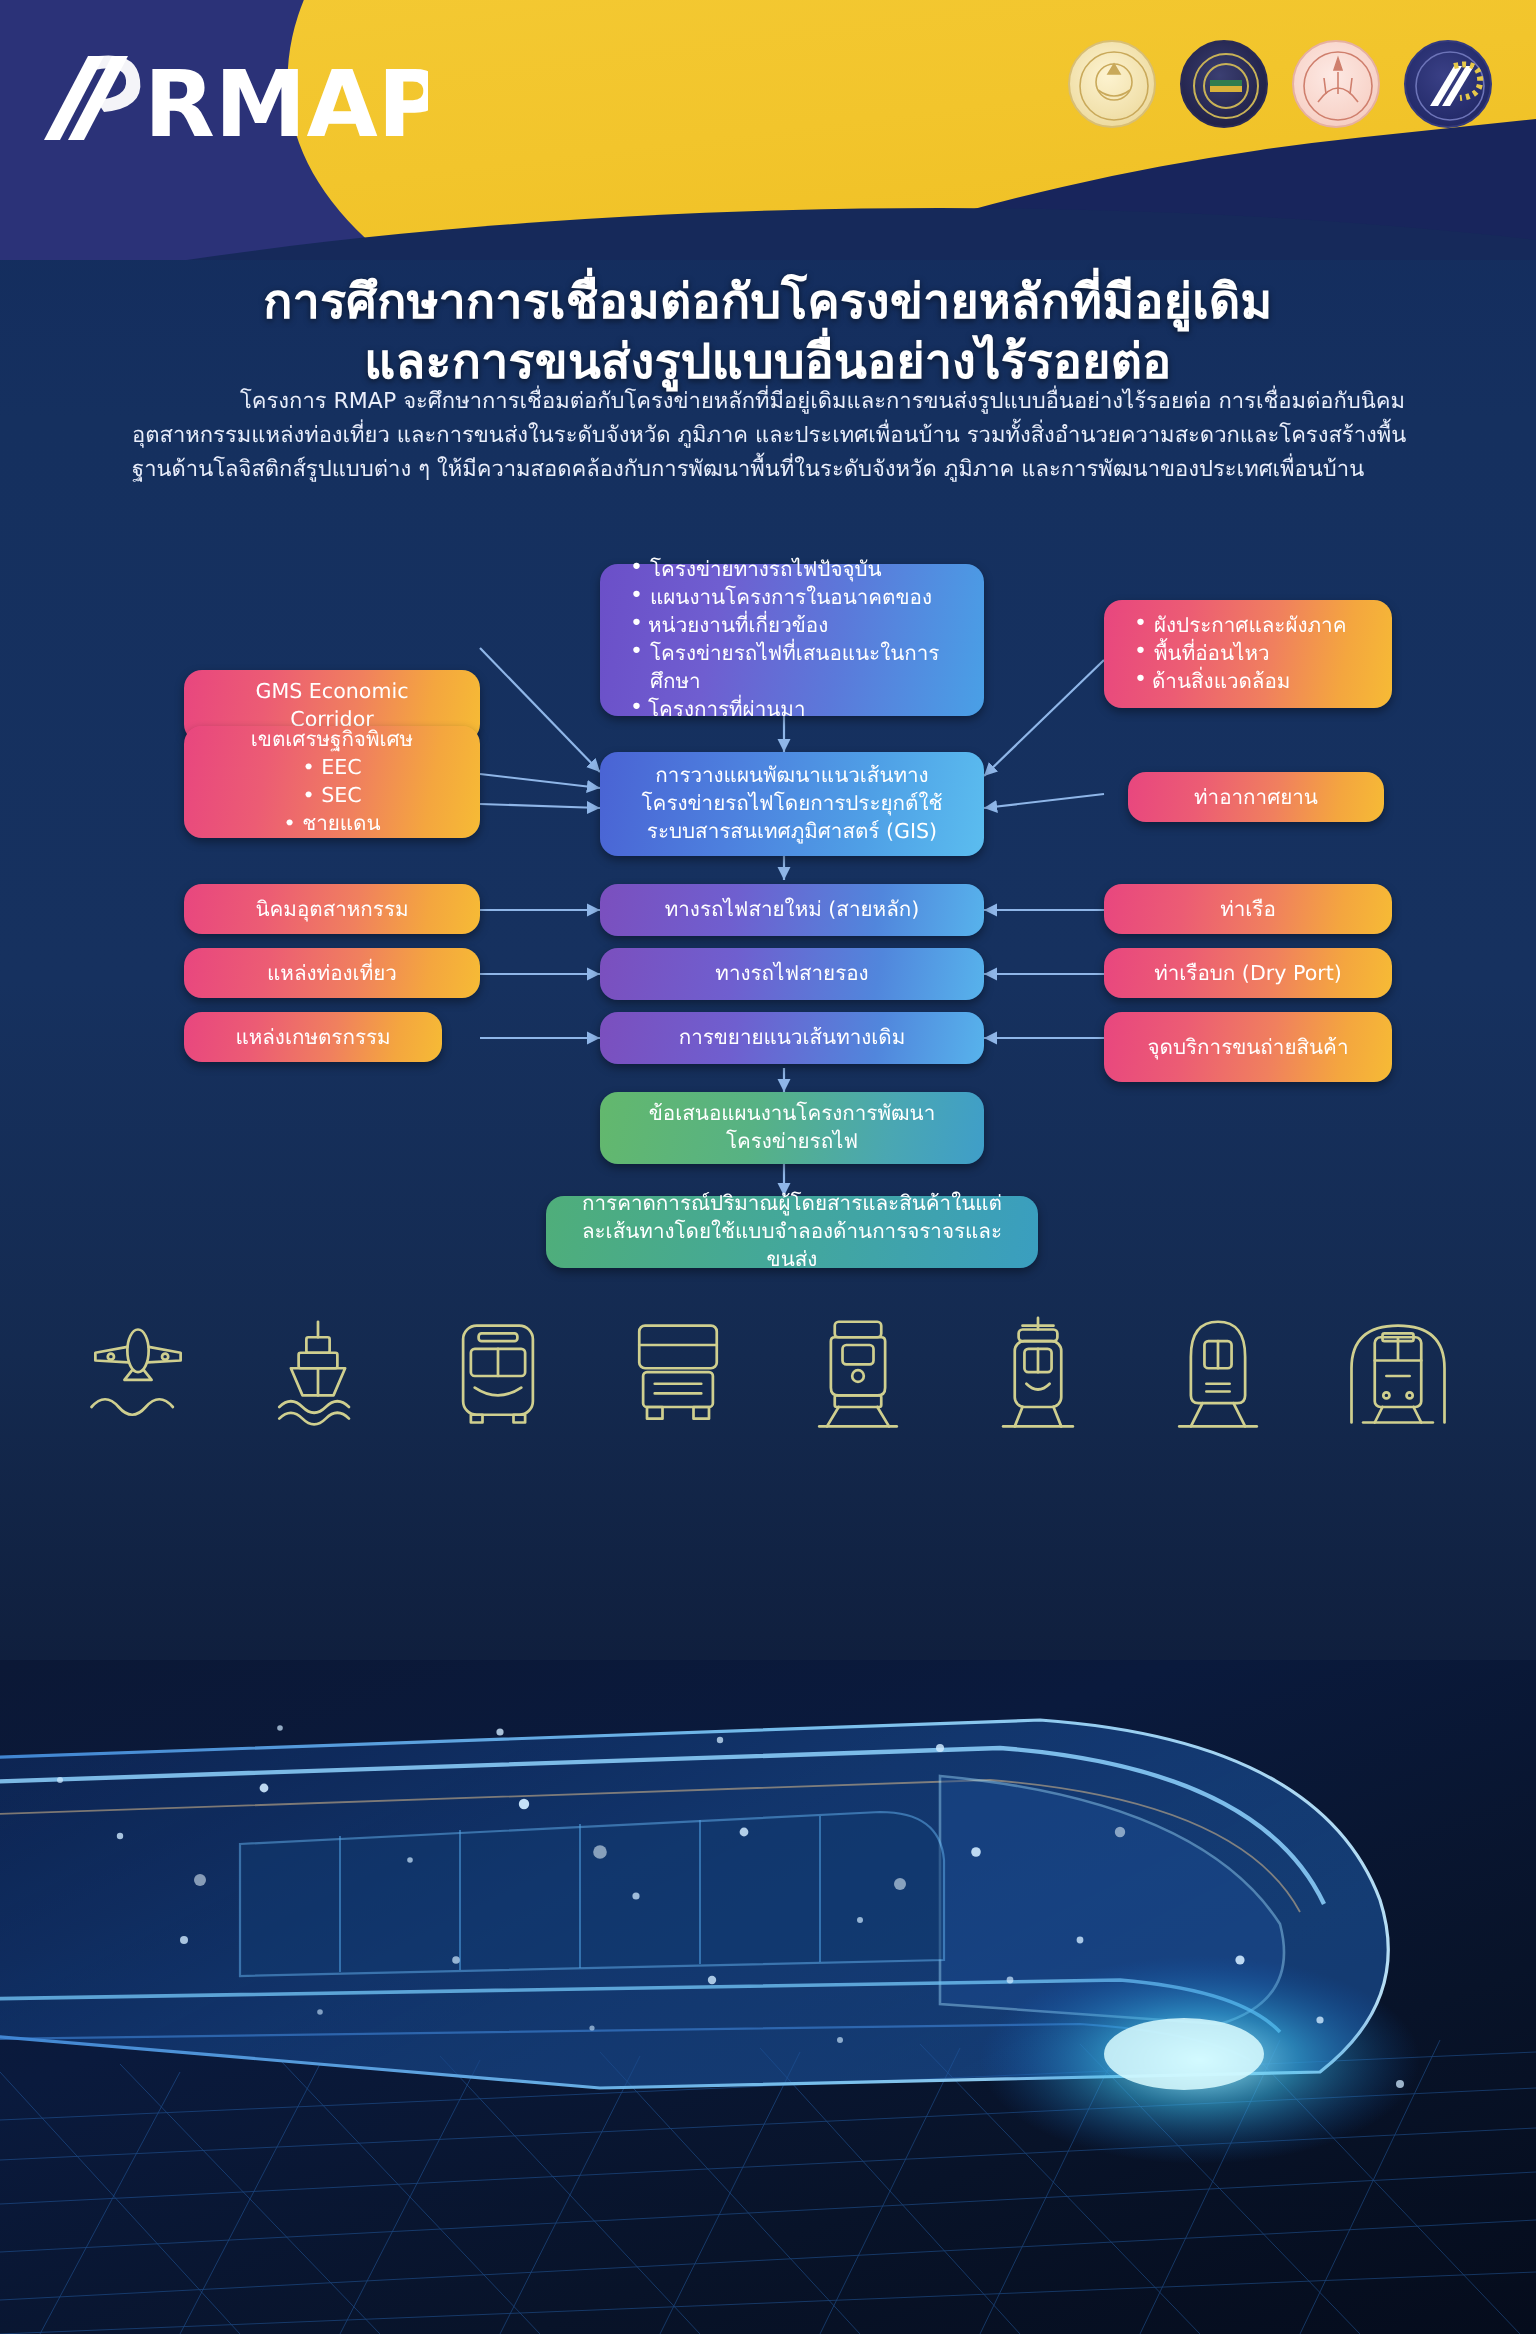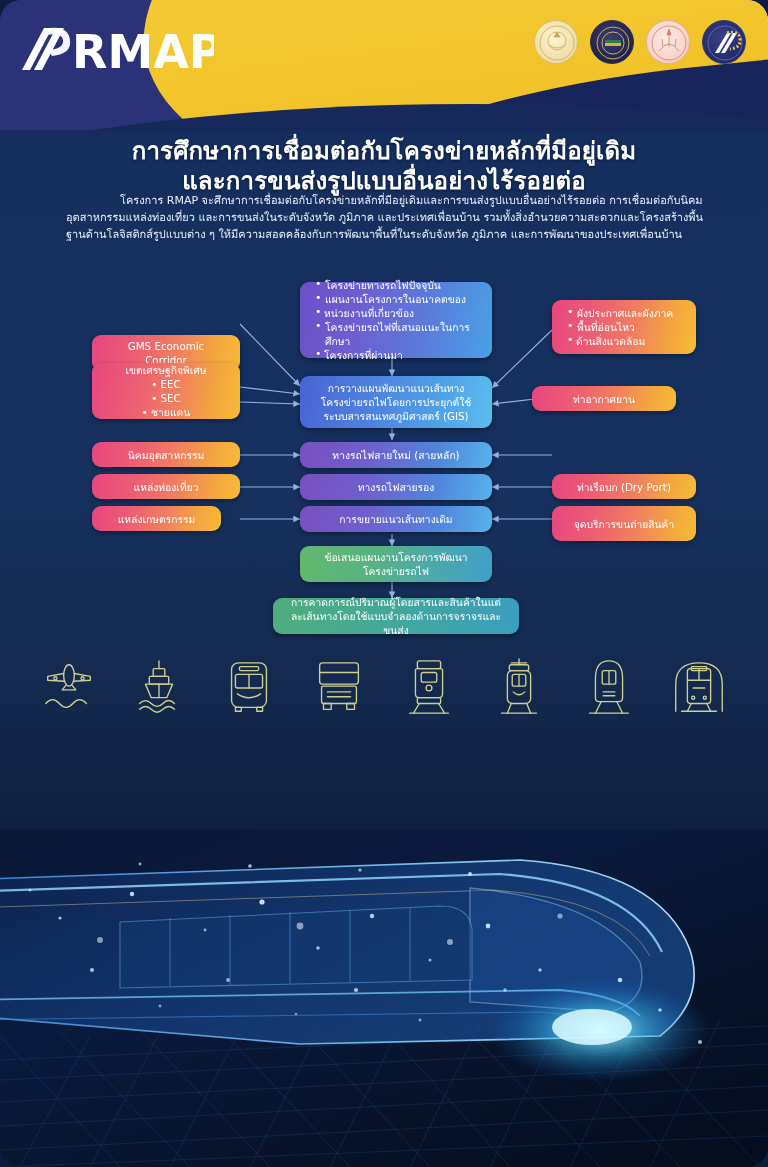--- a/index.html
+++ b/index.html
@@ -8,21 +8,20 @@
     width:768px; height:1167px; position:relative; overflow:hidden;
     font-family:"DejaVu Sans","Liberation Sans",sans-serif;
   }
 
   
   #poster{
     position:absolute; inset:0; width:768px; height:1167px;
     background:
       linear-gradient(180deg,#132a5e 0%,#15305f 18%,#16315f 42%,#142a50 58%,#10203f 70%,#0a1733 80%,#081228 100%);
     overflow:hidden;
-    border-radius:21px;
   }
 
   
   #header{
     position:absolute; left:0; top:0; width:768px; height:130px;
     background:#2b3278; overflow:hidden;
   }
   .hdr-white-swoosh{
     position:absolute; left:160px; top:-250px; width:1180px; height:430px;
     background:#ffffff; border-radius:50% / 60%;
@@ -310,24 +309,27 @@
         <ul>
           <li>ผังประกาศและผังภาค</li>
           <li>พื้นที่อ่อนไหว</li>
           <li style="padding-left:11px;">
             <span style="position:relative;left:-1px">ด้านสิ่งแวดล้อม</span>
           </li>
         </ul>
       </div>
     </div>
 
-    <div class="node pink" style="left:532px; top:104px; width:144px; height:25px;justify-content:center;">
+    <div class="node pink" style="left:564px; top:104px; width:128px; height:25px;justify-content:center;">
       <div class="t">ท่าอากาศยาน</div>
     </div>
 
+    <div class="node pink" style="left:552px; top:160px; width:144px; height:25px;">
+      <div class="t">ท่าเรือ</div>
+    </div>
 
     <div class="node pink" style="left:552px; top:192px; width:144px; height:25px;">
       <div class="t">ท่าเรือบก (Dry Port)</div>
     </div>
 
     <div class="node pink" style="left:552px; top:224px; width:144px; height:35px;">
       <div class="t">จุดบริการขนถ่ายสินค้า</div>
     </div>
   </div>
 

